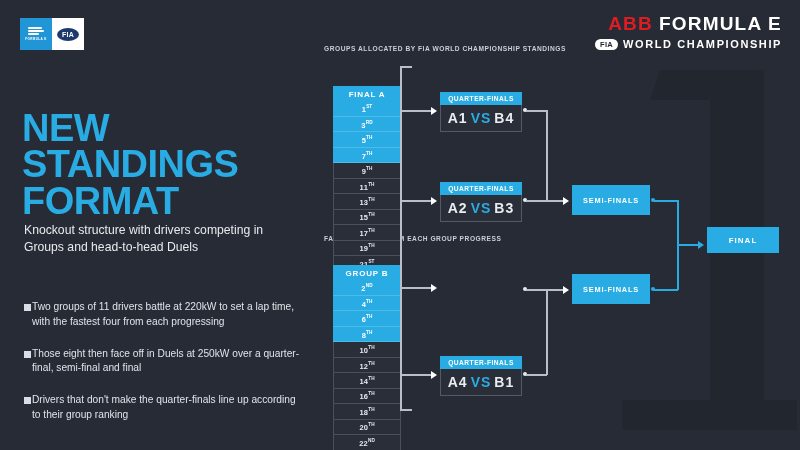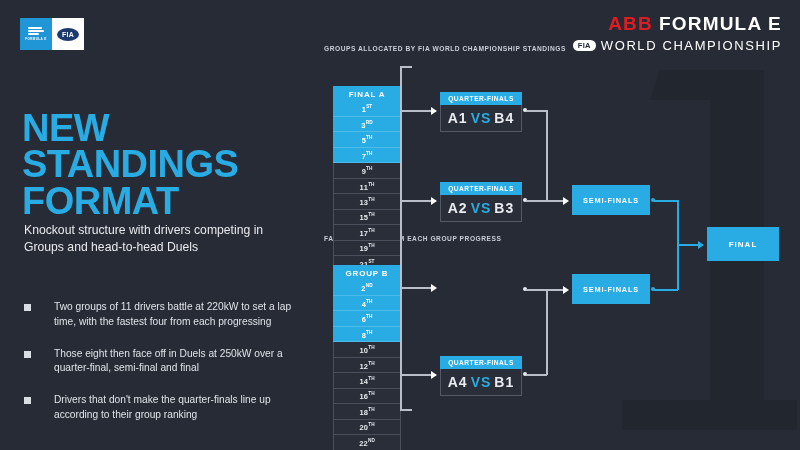--- a/index.html
+++ b/index.html
@@ -37,30 +37,30 @@
               font-size: 7px; font-weight: bold; display: flex; align-items: center; justify-content: center;
               letter-spacing: .3px; }
 
   .logo-right { position: absolute; right: 18px; top: 14px; text-align: right; }
   .lr-row1 { font-size: 19px; font-weight: bold; letter-spacing: 1.2px; line-height: 1; white-space: nowrap; }
   .lr-abb { color: #e01c23; }
   .lr-fe  { color: #ffffff; margin-left: 6px; }
   .lr-row2 { margin-top: 5px; display: flex; align-items: center; justify-content: flex-end; gap: 5px; }
   .lr-fia { background: #fff; color: #1b2433; font-size: 7.5px; font-weight: bold; letter-spacing: .3px;
             border-radius: 7px; padding: 1px 5px; }
-  .lr-wc { color: #ffffff; font-size: 13px; letter-spacing: 1.6px; font-weight: normal; }
+  .lr-wc { color: #ffffff; font-size: 11px; letter-spacing: 1.6px; font-weight: bold; }
 
   
   .headline { position: absolute; left: 22px; top: 78px; color: #29ace3;
               font-size: 38px; font-weight: bold; line-height: 0.96; letter-spacing: -0.5px; margin-top: 32px; }
   .headline div { white-space: nowrap; }
   .subhead { position: absolute; left: 24px; top: 222px; width: 270px; color: #e8eaee;
              font-size: 12.2px; line-height: 1.42; }
   .bullets { position: absolute; left: 24px; top: 300px; width: 280px; }
-  .bullet { display: flex; gap: 23px; margin-bottom: 17px; }
+  .bullet { display: flex; gap: 1px; margin-bottom: 17px; }
   .bullet-sq { width: 7px; height: 7px; background: #d9dde4; margin-top: 4px; flex: 0 0 auto; }
   .bullet-tx { color: #dfe3e9; font-size: 10.2px; line-height: 1.45; }
 
   
   .mini-label { position: absolute; color: #c9ced8; font-size: 6.6px; font-weight: bold;
                 letter-spacing: .55px; line-height: 1.55; text-transform: uppercase; }
   #lbl-groups { left: 324px; top: 44px; }
   #lbl-fastest { left: 324px; top: 234px; }
 
   
@@ -87,21 +87,21 @@
   #qf2 { left: 440px; top: 182px; }
   #qf3 { left: 440px; top: 269px; }
   #qf4 { left: 440px; top: 356px; }
 
   .sf { position: absolute; width: 78px; height: 30px; background: #29ace3; color: #fff;
         font-size: 7.4px; font-weight: bold; letter-spacing: .8px;
         display: flex; align-items: center; justify-content: center; }
   #sf1 { left: 572px; top: 185px; }
   #sf2 { left: 572px; top: 274px; }
 
-  .final { position: absolute; left: 707px; top: 227px; width: 72px; height: 34px;
+  .final { position: absolute; left: 707px; top: 227px; width: 72px; height: 26px;
            background: #29ace3; color: #fff; font-size: 8px; font-weight: bold;
            letter-spacing: 1px; display: flex; align-items: center; justify-content: center; }
 
   
   .ln { position: absolute; background: #b9bec8; }
   .ln.blue { background: #29ace3; }
   .dot { position: absolute; width: 4px; height: 4px; border-radius: 50%; background: #e6e9ee; }
   .dot.blue { background: #29ace3; }
   .arrow { position: absolute; width: 0; height: 0;
            border-top: 4px solid transparent; border-bottom: 4px solid transparent;

